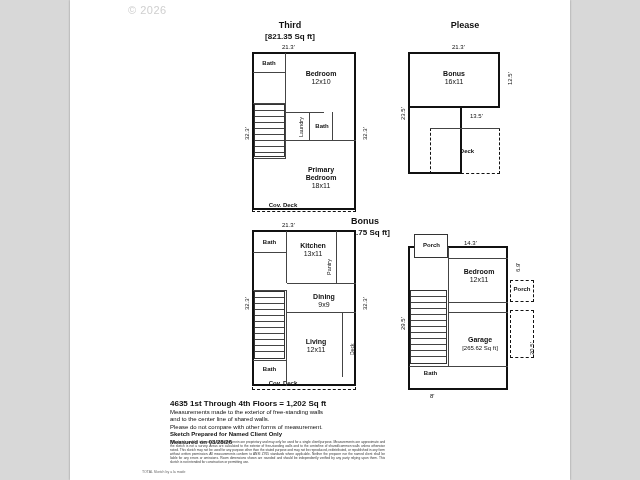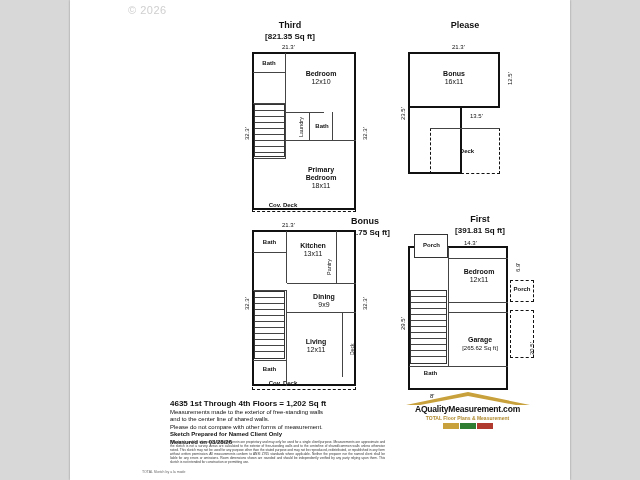--- a/index.html
+++ b/index.html
@@ -192,24 +192,20 @@
     <b>Dining</b><br>
     <span>9x9</span>
   </div>
   <div class="room" style="left:218px;top:338px;width:56px;">
     <b>Living</b><br>
     <span>12x11</span>
   </div>
   <div class="rsm" style="left:183px;top:366px;width:33px;"><b>Bath</b></div>
   <div class="vlabel" style="left:279px;top:355px;font-size:5px;">Deck</div>
 
-  <div class="ttl" style="left:350px;top:214px;width:120px;">
-    <span>First</span>
-    <span class="sq">[391.81 Sq ft]</span>
-  </div>
   <div class="dim" style="left:394px;top:240px;">14.3'</div>
   <div class="dim" style="left:354px;top:256px;">7'</div>
   <div class="dimv" style="left:330px;top:330px;">29.5'</div>
   <div class="dimv" style="left:445px;top:272px;">6.9'</div>
   <div class="dim" style="left:400px;top:305px;">12'</div>
   <div class="dimv" style="left:384px;top:325px;">20'</div>
   <div class="dimv" style="left:459px;top:355px;">20.5'</div>
   <div class="dim" style="left:400px;top:381px;">13.3'</div>
   <div class="dim" style="left:360px;top:393px;">8'</div>
 
@@ -254,26 +250,14 @@
     <span>Measurements made to the exterior of free-standing walls</span><br>
     <span>and to the center line of shared walls.</span><br>
     <span>Please do not compare with other forms of measurement.</span><br>
     <span class="b">Sketch Prepared for Named Client Only</span><br>
     <span class="b">Measured on 03/28/26</span>
   </div>
 
   <div class="fineprint">This sketch and the information contained herein are proprietary and may only be used for a single client/purpose. Measurements are approximate and the sketch is not a survey. Areas are calculated to the exterior of free-standing walls and to the centerline of shared/common walls unless otherwise noted. This sketch may not be used for any purpose other than the stated purpose and may not be reproduced, redistributed, or republished in any form without written permission. All measurements conform to ANSI Z765 standards where applicable. Neither the preparer nor the named client shall be liable for any errors or omissions. Room dimensions shown are rounded and should be independently verified by any party relying upon them. This sketch is not intended for construction or permitting use.</div>
   <div class="tinyfoot">TOTAL Sketch by a la mode</div>
 
-  <div class="logo">
-    <svg class="roof" viewBox="0 0 124 13">
-      <polygon points="62,0 124,13 110,13 62,4 14,13 0,13" fill="#c8a13c"></polygon>
-    </svg>
-    <div class="nm">AQualityMeasurement.com</div>
-    <div class="tag">TOTAL Floor Plans &amp; Measurement</div>
-    <div class="bars">
-      <span style="background:#c8a13c;"></span>
-      <span style="background:#2f7d32;"></span>
-      <span style="background:#b03a2e;"></span>
-    </div>
-  </div>
 
 </div>
 
 </body></html>

